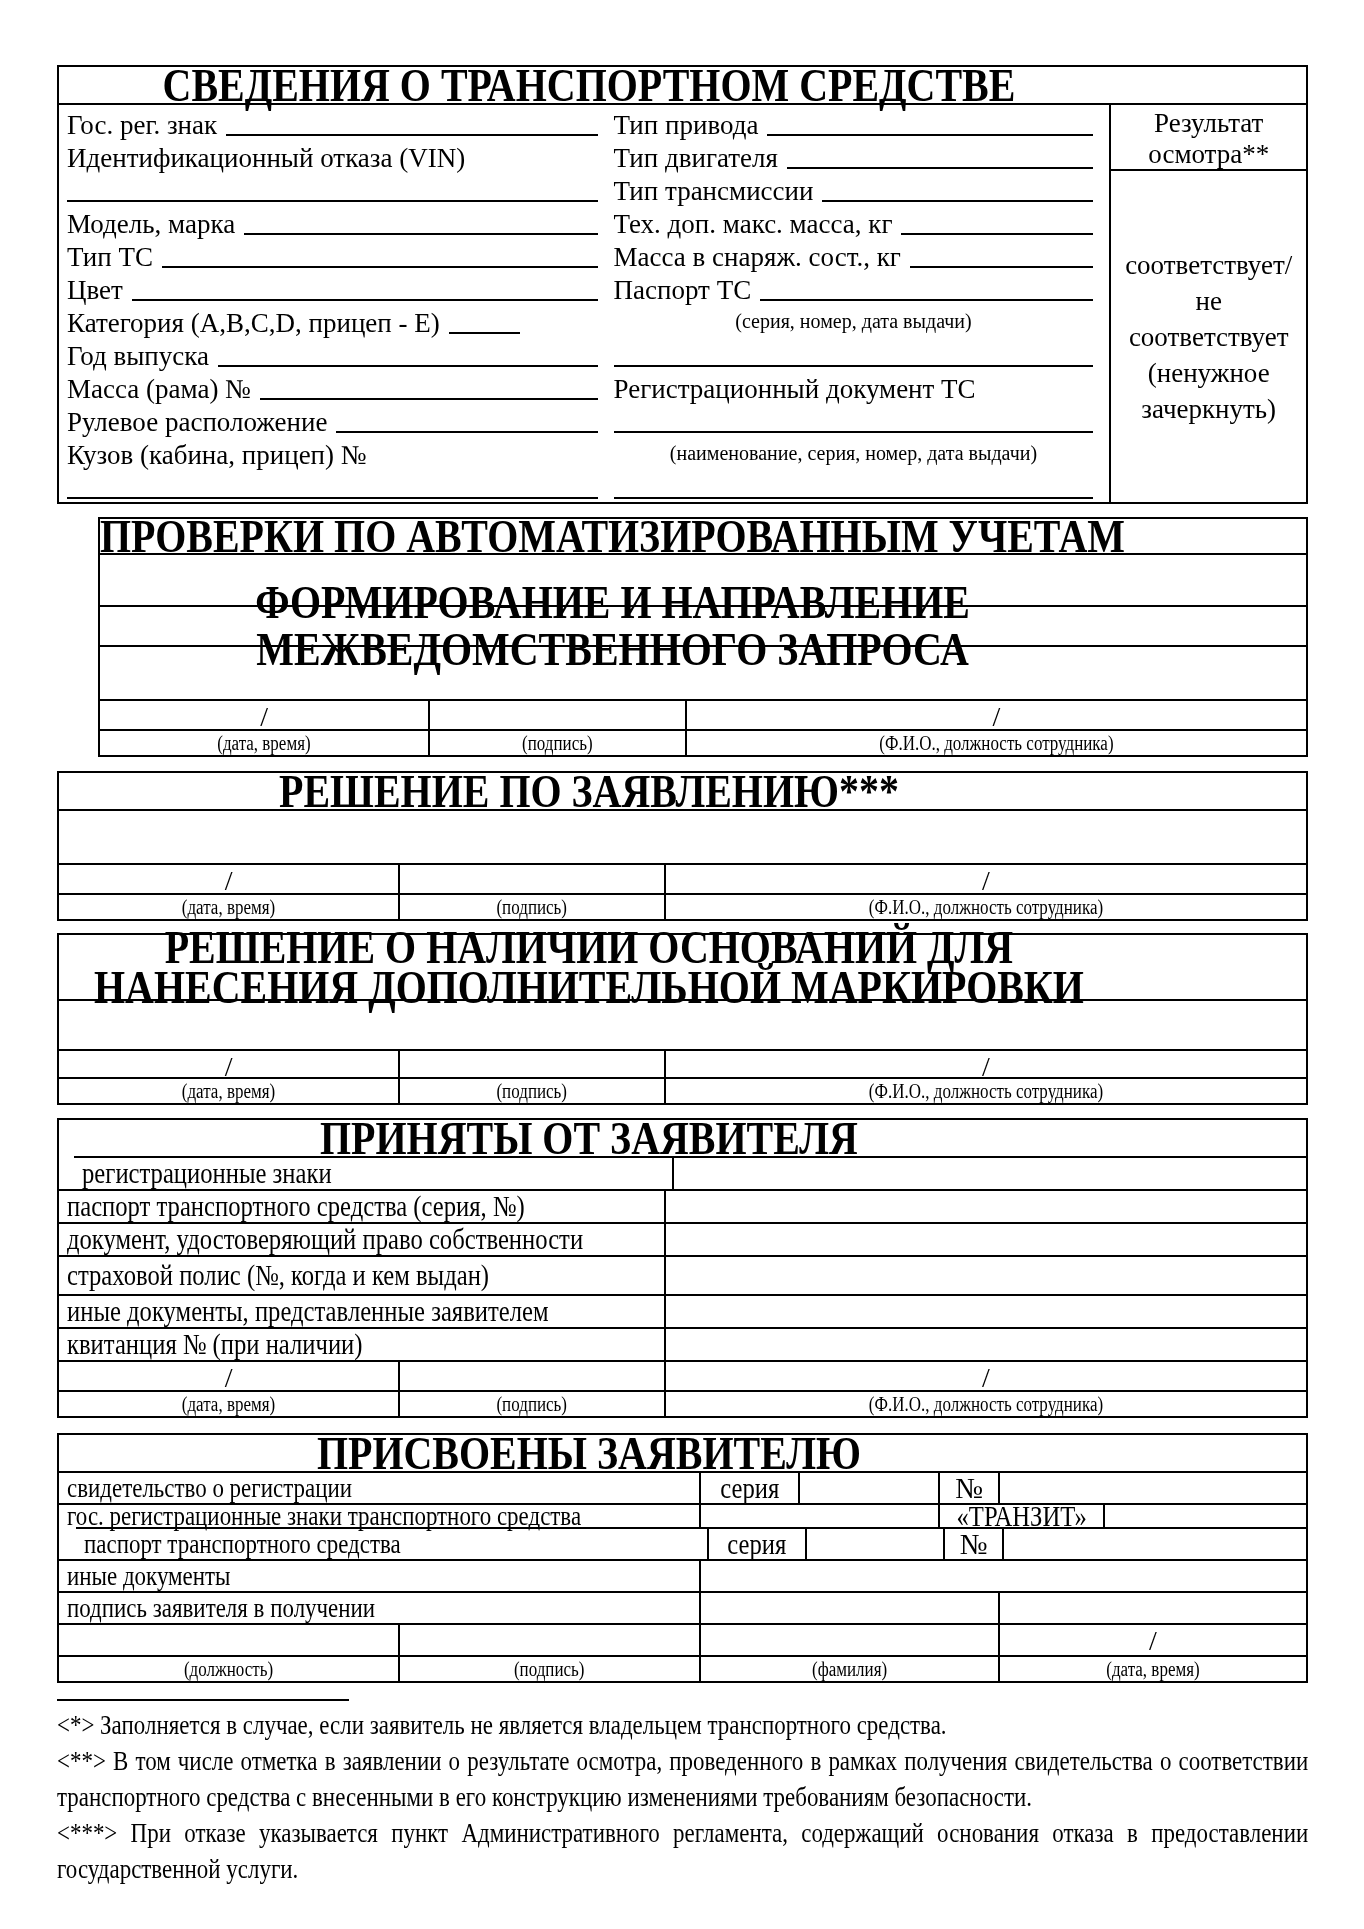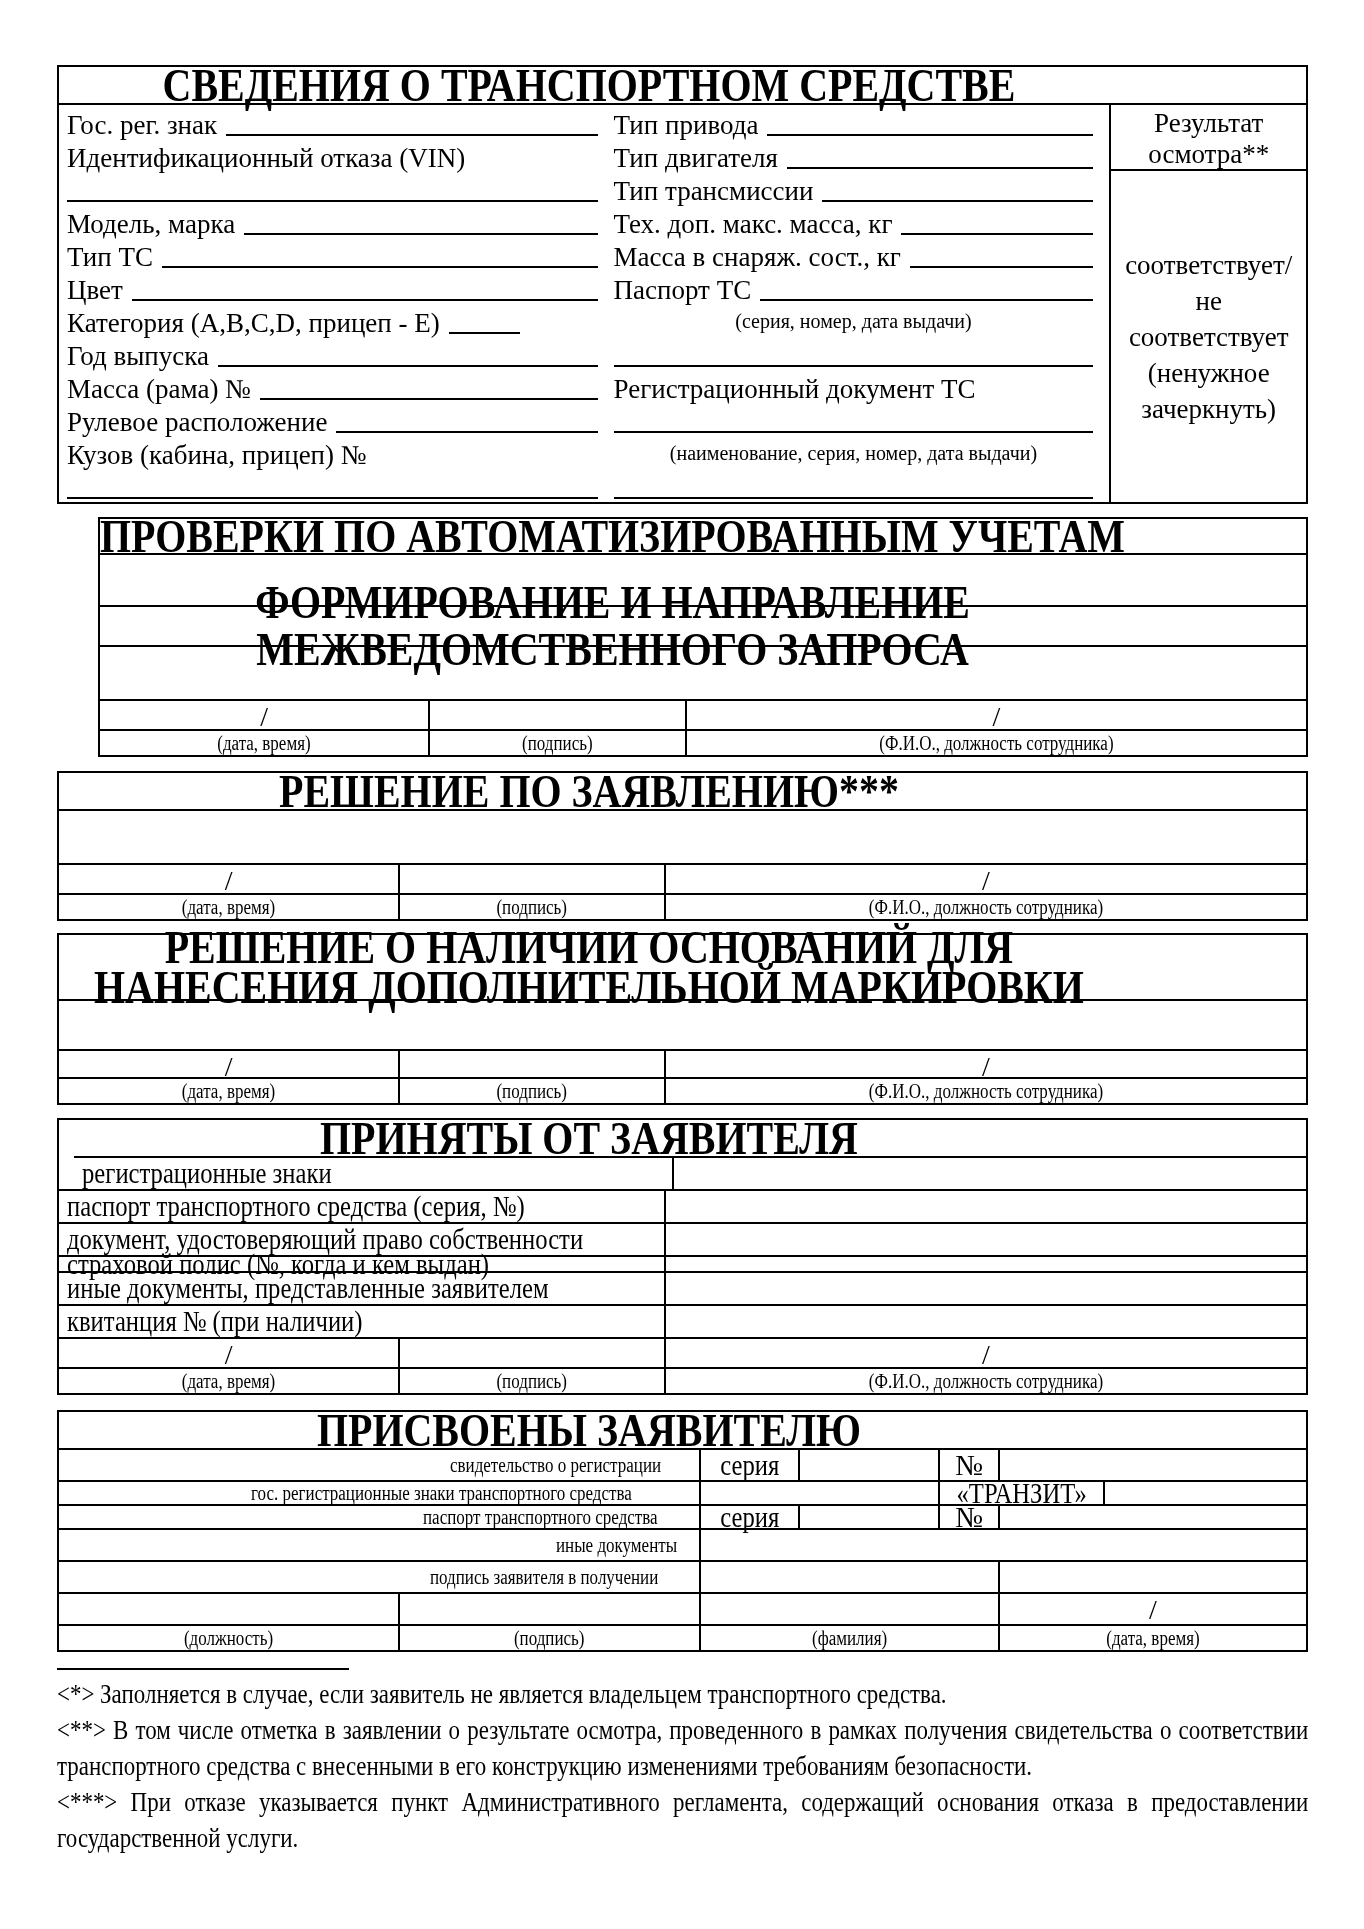--- a/index.html
+++ b/index.html
@@ -41,21 +41,21 @@
   .sig-c1{width:27.2%;}
   .sig-c2{width:21.3%;}
   .sig-c3{flex:1;}
   .slash{font-size:28px;text-align:center;}
   .sig-label{font-size:20px;padding:1px 0;}
   .titlerow{display:flex;align-items:center;justify-content:center;}
   
   .rcv-label{width:48.5%;font-size:29px;padding:0 0 0 8px;display:flex;align-items:center;}
   .rcv-val{flex:1;}
   
-  .asg-label{width:51.3%;font-size:20px;padding:0 0 0 8px;display:flex;align-items:center;justify-content:flex-end;}
+  .asg-label{width:51.3%;font-size:27px;padding:0 0 0 8px;display:flex;align-items:center;}
   .asg-cell{display:flex;align-items:center;justify-content:center;font-size:29px;}
   
   .fn-sep{width:292px;border-top:2px solid #000;height:0;}
   .fn-block{width:1472px;transform:scaleX(0.85);transform-origin:0 0;
     font-size:27px;line-height:36px;margin-top:6px;}
   .fn-block p{margin:0;text-align:justify;}
 </style>
 </head>
 <body>
 
@@ -256,21 +256,21 @@
           <span class="cx">паспорт транспортного средства (серия, №)</span>
         </div>
       <div class="tcell rcv-val b-l"></div>
     </div>
     <div class="trow b-t" style="height:33px;">
       <div class="tcell rcv-label">
           <span class="cx">документ, удостоверяющий право собственности</span>
         </div>
       <div class="tcell rcv-val b-l"></div>
     </div>
-    <div class="trow b-t" style="height:16px;">
+    <div class="trow b-t" style="height:39px;">
       <div class="tcell rcv-label">
           <span class="cx">страховой полис (№, когда и кем выдан)</span>
         </div>
       <div class="tcell rcv-val b-l"></div>
     </div>
     <div class="trow b-t" style="height:33px;">
       <div class="tcell rcv-label">
           <span class="cx">иные документы, представленные заявителем</span>
         </div>
       <div class="tcell rcv-val b-l"></div>
@@ -322,21 +322,21 @@
       <div class="tcell asg-label">
           <span class="cx">гос. регистрационные знаки транспортного средства</span>
         </div>
       <div class="tcell b-l" style="width:19.2%;"></div>
       <div class="tcell asg-cell b-l" style="width:13.2%;">
           <span class="cx" style="transform-origin:50% 50%;">«ТРАНЗИТ»</span>
         </div>
       <div class="tcell b-l" style="flex:1;"></div>
     </div>
 
-    <div class="trow b-t" style="height:24px;">
+    <div class="trow b-t" style="height:32px;margin-left:17px;">
       <div class="tcell asg-label">
           <span class="cx">паспорт транспортного средства</span>
         </div>
       <div class="tcell asg-cell b-l" style="width:8%;">
           <span class="cx" style="transform-origin:50% 50%;">серия</span>
         </div>
       <div class="tcell b-l" style="width:11.2%;"></div>
       <div class="tcell asg-cell b-l" style="width:4.8%;">
           <span>№</span>
         </div>

